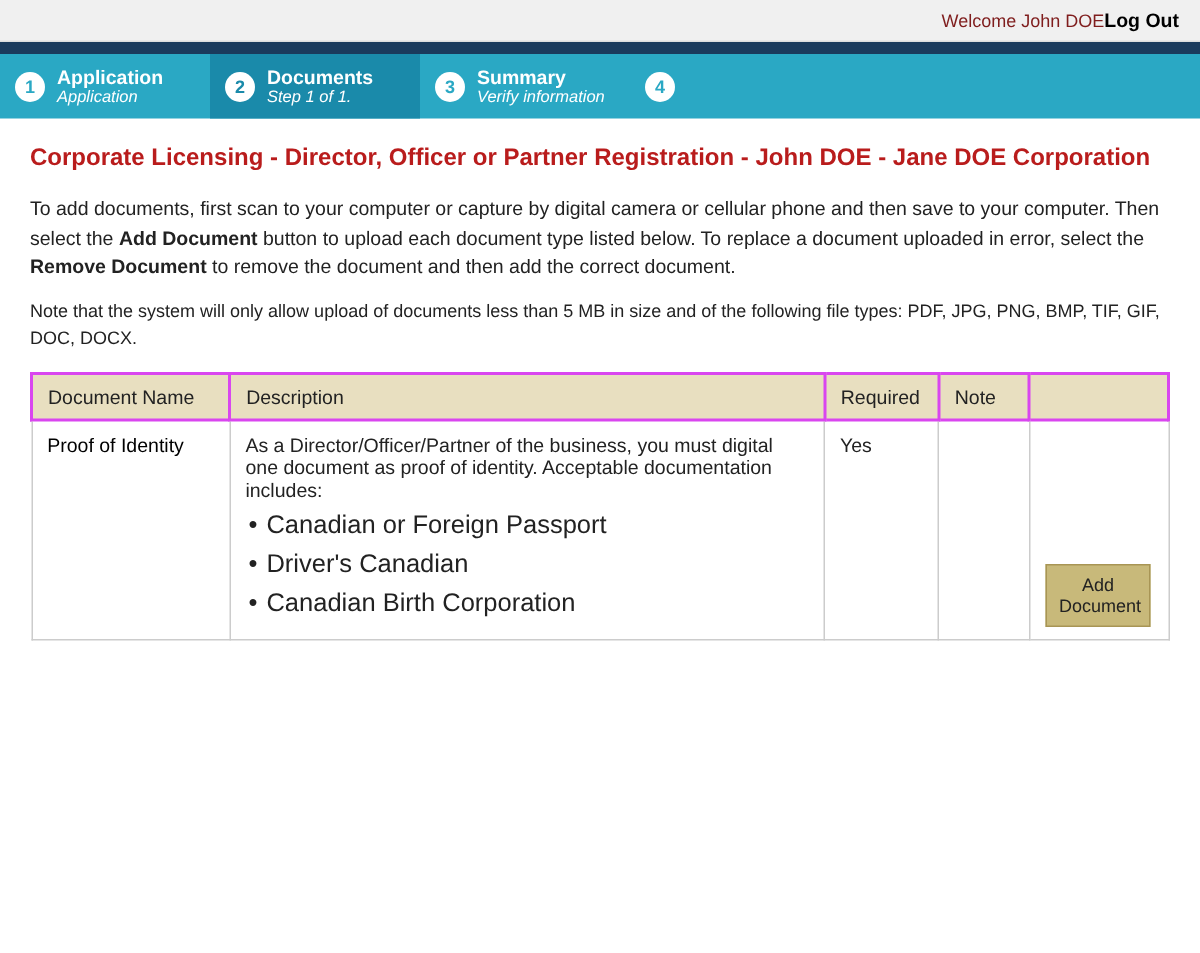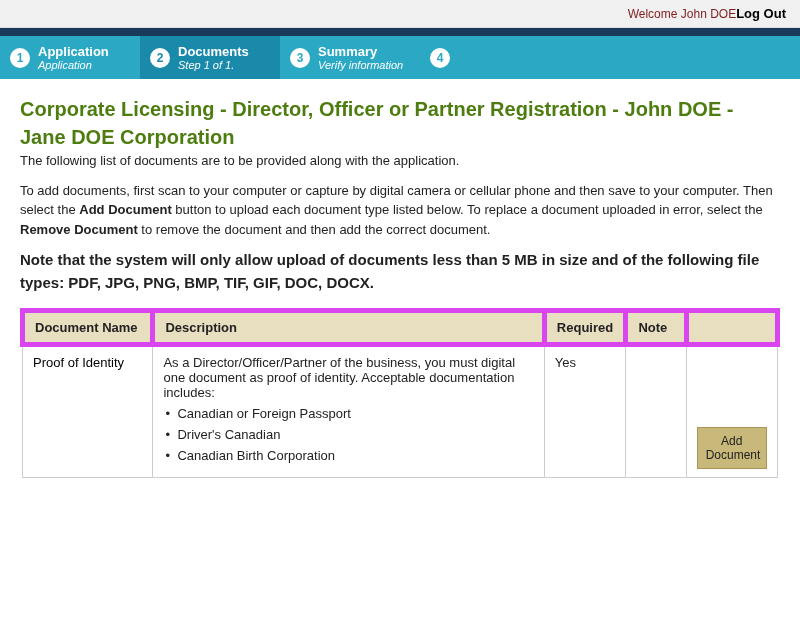--- a/index.html
+++ b/index.html
@@ -84,59 +84,58 @@
       display: block;
       font-style: italic;
     }
 
     
     .main-content {
       padding: 16px 20px;
     }
 
     .page-title {
-      font-size: 20px;
-      font-weight: bold;
-      color: #4d7c0f;
-      margin-bottom: 0;
+      font-size: 16px;
+      font-weight: bold;
+      color: #b91c1c;
+      margin-bottom: 12px;
       line-height: 1.4;
     }
 
     .instructions {
       font-size: 13px;
       color: #222;
       margin-bottom: 10px;
       line-height: 1.5;
     }
 
     .instructions strong {
       font-weight: bold;
     }
 
     .note {
-      font-size: 15px;
+      font-size: 12px;
       color: #222;
       margin-bottom: 14px;
       line-height: 1.5;
-      font-weight: bold;
     }
 
     
     .doc-table {
       width: 100%;
       border-collapse: collapse;
       border: 1px solid #ccc;
     }
     .doc-table th {
       background: #e8dfc0;
       padding: 7px 10px;
       text-align: left;
       font-size: 13px;
-      font-weight: bold;
-      border: 5px solid #d946ef;
+      font-weight: normal;
+      border: 2px solid #d946ef;
     }
     .doc-table td {
       padding: 8px 10px;
       border: 1px solid #ccc;
       vertical-align: top;
       font-size: 13px;
     }
     .doc-table col.col-name { width: 130px; }
     .doc-table col.col-desc { width: 390px; }
     .doc-table col.col-req  { width: 70px; }
@@ -151,21 +150,21 @@
 
     .desc-list {
       list-style: none;
       padding: 0;
       margin-top: 6px;
     }
     .desc-list li {
       padding-left: 14px;
       position: relative;
       margin-bottom: 6px;
-      font-size: 13px;
+      font-size: 17px;
     }
     .desc-list li::before {
       content: "•";
       position: absolute;
       left: 2px;
     }
 
     .add-doc-btn {
       background: #c8b97a;
       border: 1px solid #a89555;
@@ -217,21 +216,20 @@
   </div>
   <div class="wizard-step">
     <div class="wizard-step-number">4</div>
   </div>
 </div>
 
 <div class="main-content">
 
   <div class="page-title">Corporate Licensing - Director, Officer or Partner Registration - John DOE - Jane DOE Corporation</div>
 
-  <p class="instructions">The following list of documents are to be provided along with the application.</p>
 
   <p class="instructions">
     <span>To add documents, first scan to your computer or capture by digital camera or cellular phone and then save to your computer. Then select the </span><strong>Add Document</strong><span> button to upload each document type listed below. To replace a document uploaded in error, select the </span><strong>Remove Document</strong><span> to remove the document and then add the correct document.</span>
   </p>
 
   <p class="note">Note that the system will only allow upload of documents less than 5 MB in size and of the following file types: PDF, JPG, PNG, BMP, TIF, GIF, DOC, DOCX.</p>
 
   <table class="doc-table">
     <colgroup>
         <col class="col-name">

